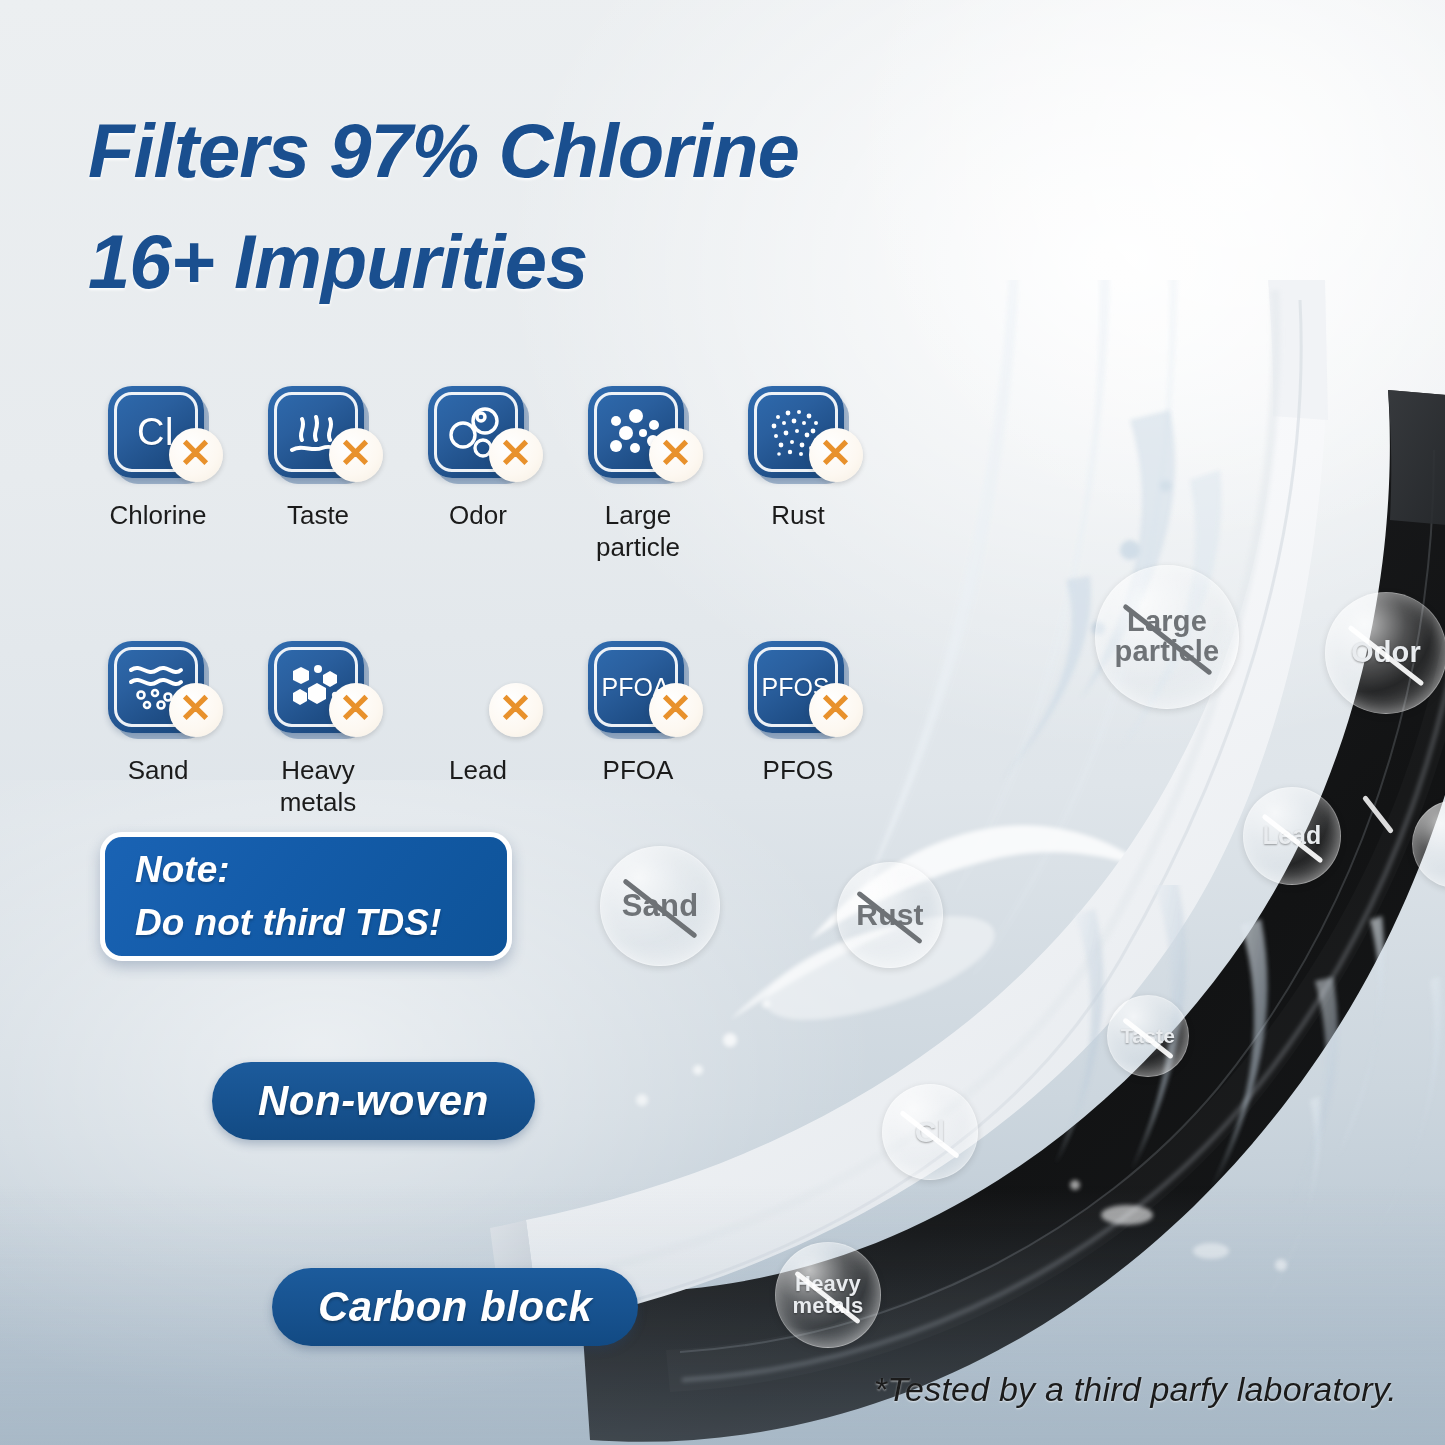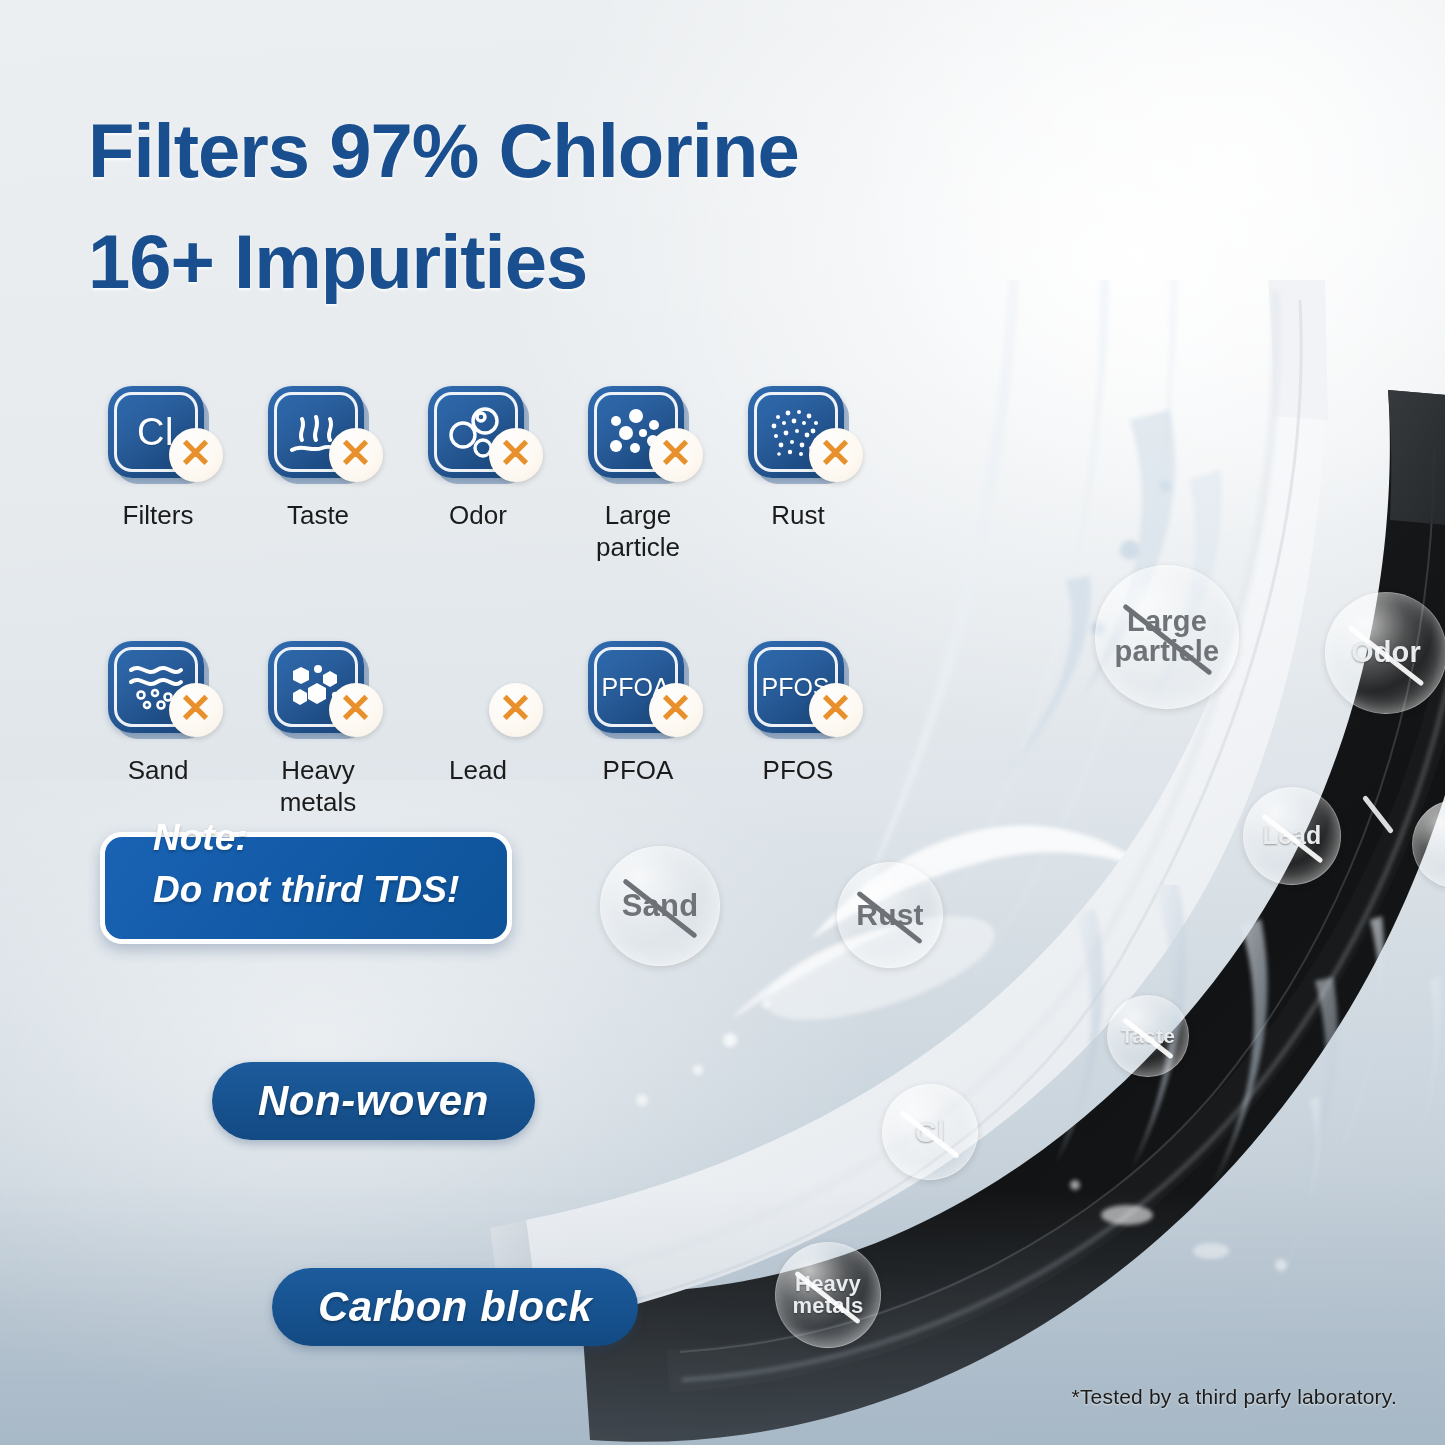--- a/index.html
+++ b/index.html
@@ -21,21 +21,21 @@
     background:radial-gradient(ellipse at 40% 40%, rgba(255,255,255,.55), rgba(255,255,255,0) 65%);}
   .wash-b{right:-4%;top:0;width:46%;height:38%;
     background:radial-gradient(ellipse at 60% 30%, rgba(255,255,255,.8), rgba(255,255,255,0) 70%);}
   .wash-c{left:0;bottom:0;width:100%;height:18%;
     background:linear-gradient(to top, rgba(150,170,188,.35), rgba(150,170,188,0));}
 
   
   .headline{
     position:absolute;left:88px;top:96px;width:1000px;
     color:#1a4f8f;font-size:76px;line-height:1.46;
-    font-weight:bold;letter-spacing:-1px;
+    font-style:italic;font-weight:bold;letter-spacing:-1px;
     text-shadow:0 2px 3px rgba(255,255,255,.85);
   }
   .headline .l2{display:block;}
 
   
   .icon-grid{position:absolute;left:78px;top:386px;width:800px;}
   .icon-row{display:flex;}
   .icon-row.r2{margin-top:78px;}
   .icon-cell{width:160px;display:flex;flex-direction:column;align-items:center;}
   .icon-shell{position:relative;width:105px;height:98px;}
@@ -70,26 +70,26 @@
     color:#e8912c;font-size:40px;line-height:1;font-weight:bold;
     transform:translateY(-2px);
   }
   .icon-label{
     margin-top:16px;text-align:center;color:#1b1b1b;
     font-size:26px;line-height:1.22;max-width:150px;
   }
 
   
   .note{
-    position:absolute;left:100px;top:832px;width:412px;height:112px;
+    position:absolute;left:100px;top:832px;width:412px;height:129px;
     border-radius:22px;border:5px solid #ffffff;
     background:linear-gradient(130deg,#1a63b4 0%,#135ba8 45%,#0e5398 100%);
     box-shadow:0 6px 14px rgba(40,70,110,.28);
-    padding:22px 48px;box-sizing:border-box;
-    display:flex;flex-direction:column;justify-content:flex-end;
+    padding:22px 30px;box-sizing:border-box;
+    display:flex;flex-direction:column;justify-content:center;
   }
   .note div{
     color:#fff;font-style:italic;font-weight:bold;font-size:37px;line-height:1.42;
     text-shadow:0 2px 3px rgba(0,0,0,.25);white-space:nowrap;
   }
 
   
   .pill{
     position:absolute;height:78px;border-radius:42px;
     background:linear-gradient(180deg,#1c5b9c 0%,#17528f 55%,#124a83 100%);
@@ -149,21 +149,21 @@
   #bub-heavy{left:775px;top:1242px;width:104px;height:104px;}
   #bub-heavy .bl{font-size:22px;}
 
   
   .tick{position:absolute;left:1355px;top:812px;width:46px;height:5px;
     background:rgba(255,255,255,.85);border-radius:3px;transform:rotate(52deg);}
 
   
   .footnote{
     position:absolute;right:48px;bottom:36px;
-    color:#1b1b1b;font-size:21px;letter-spacing:.2px;
+    color:#1b1b1b;font-style:italic;font-size:34px;letter-spacing:.2px;
     text-shadow:0 1px 2px rgba(255,255,255,.6);
   }
 </style>
 </head>
 <body>
 
 <div id="stage">
 
   <div class="wash wash-b"></div>
   <div class="wash wash-a"></div>
@@ -306,21 +306,21 @@
         <div class="icon-shell">
           <div class="tile">
             <div class="tile-inner">
               <span class="tile-txt">Cl</span>
             </div>
           </div>
           <div class="badge">
             <span>✕</span>
           </div>
         </div>
-        <div class="icon-label">Filters</div>
+        <div class="icon-label">Chlorine</div>
       </div>
 
       <div class="icon-cell">
         <div class="icon-shell">
           <div class="tile">
             <div class="tile-inner">
               <svg width="56" height="52" viewBox="0 0 56 52">
                 <g fill="none" stroke="#ffffff" stroke-width="4" stroke-linecap="round">
                   <path d="M14,34 C10,26 18,22 14,13"></path>
                   <path d="M28,34 C24,26 32,22 28,11"></path>

